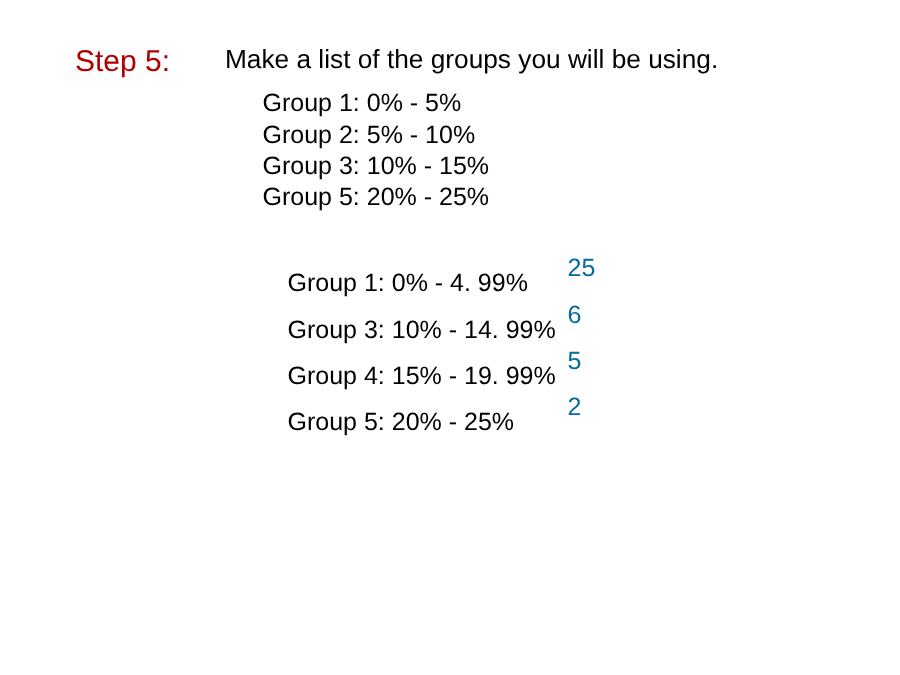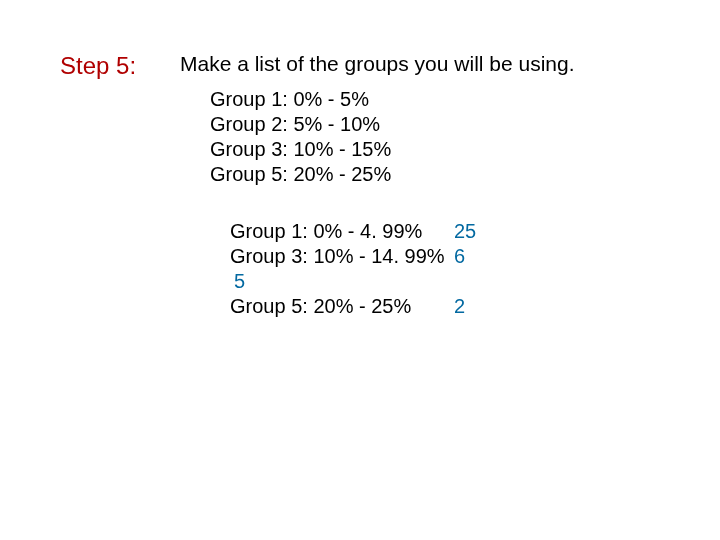--- a/index.html
+++ b/index.html
@@ -9,21 +9,21 @@
     height: 540px;
     background: #fff;
     font-family: Arial, Helvetica, sans-serif;
     color: #000;
   }
   .slide {
     position: relative;
     width: 720px;
     height: 540px;
     box-sizing: border-box;
-    padding: 50px 60px 40px 60px;
+    padding: 34px 60px 40px 60px;
   }
   .step-block {
     display: flex;
     align-items: flex-start;
     margin-bottom: 6px;
   }
   .step-label {
     color: #b00000;
     font-size: 24px;
     width: 120px;
@@ -47,20 +47,21 @@
     margin-top: 6px;
     font-size: 20px;
     line-height: 1.25;
   }
   .row2 {
     display: flex;
   }
   .row2 .range {
     width: 220px;
     flex: 0 0 220px;
+    margin-top: 12px;
   }
   .row2 .count {
     color: #0369a1;
     padding-left: 4px;
   }
 </style>
 </head>
 <body>
 
 <div class="slide">
@@ -81,20 +82,21 @@
   <div class="sublist2">
     <div class="row2">
       <span class="range">Group 1: 0% - 4. 99%</span>
       <span class="count">25</span>
     </div>
     <div class="row2">
       <span class="range">Group 3: 10% - 14. 99%</span>
       <span class="count">6</span>
     </div>
     <div class="row2">
+      <span class="range">Group 4: 15% - 19. 99%</span>
       <span class="count">5</span>
     </div>
     <div class="row2">
       <span class="range">Group 5: 20% - 25%</span>
       <span class="count">2</span>
     </div>
   </div>
 
 </div>
 

